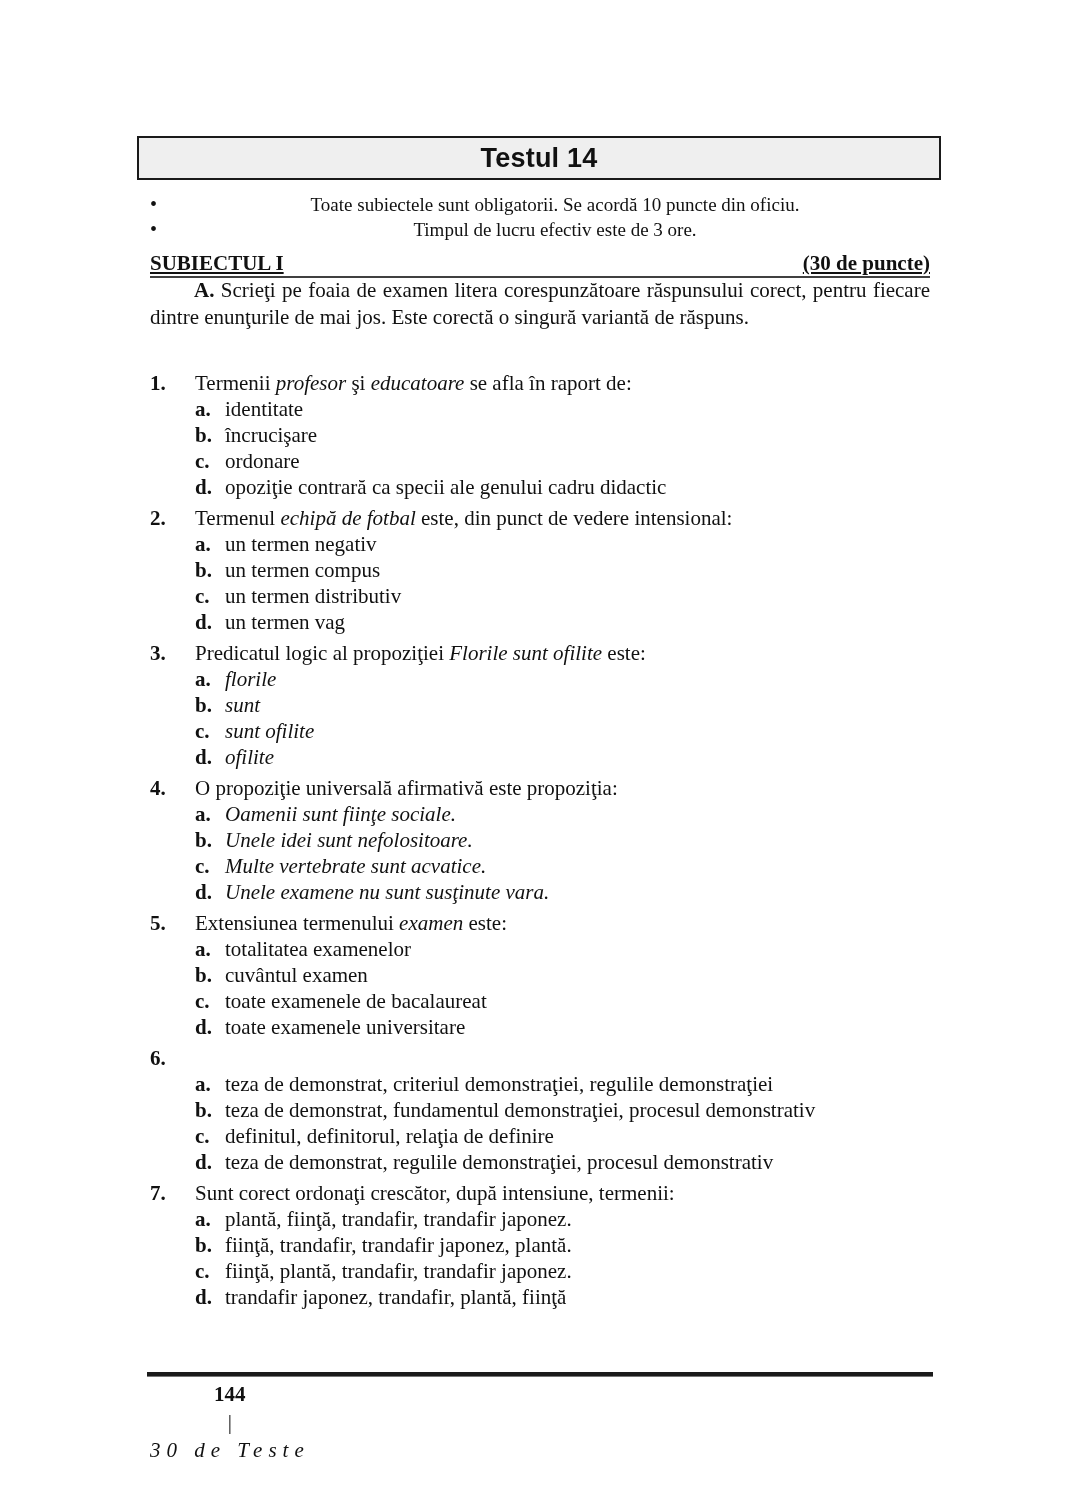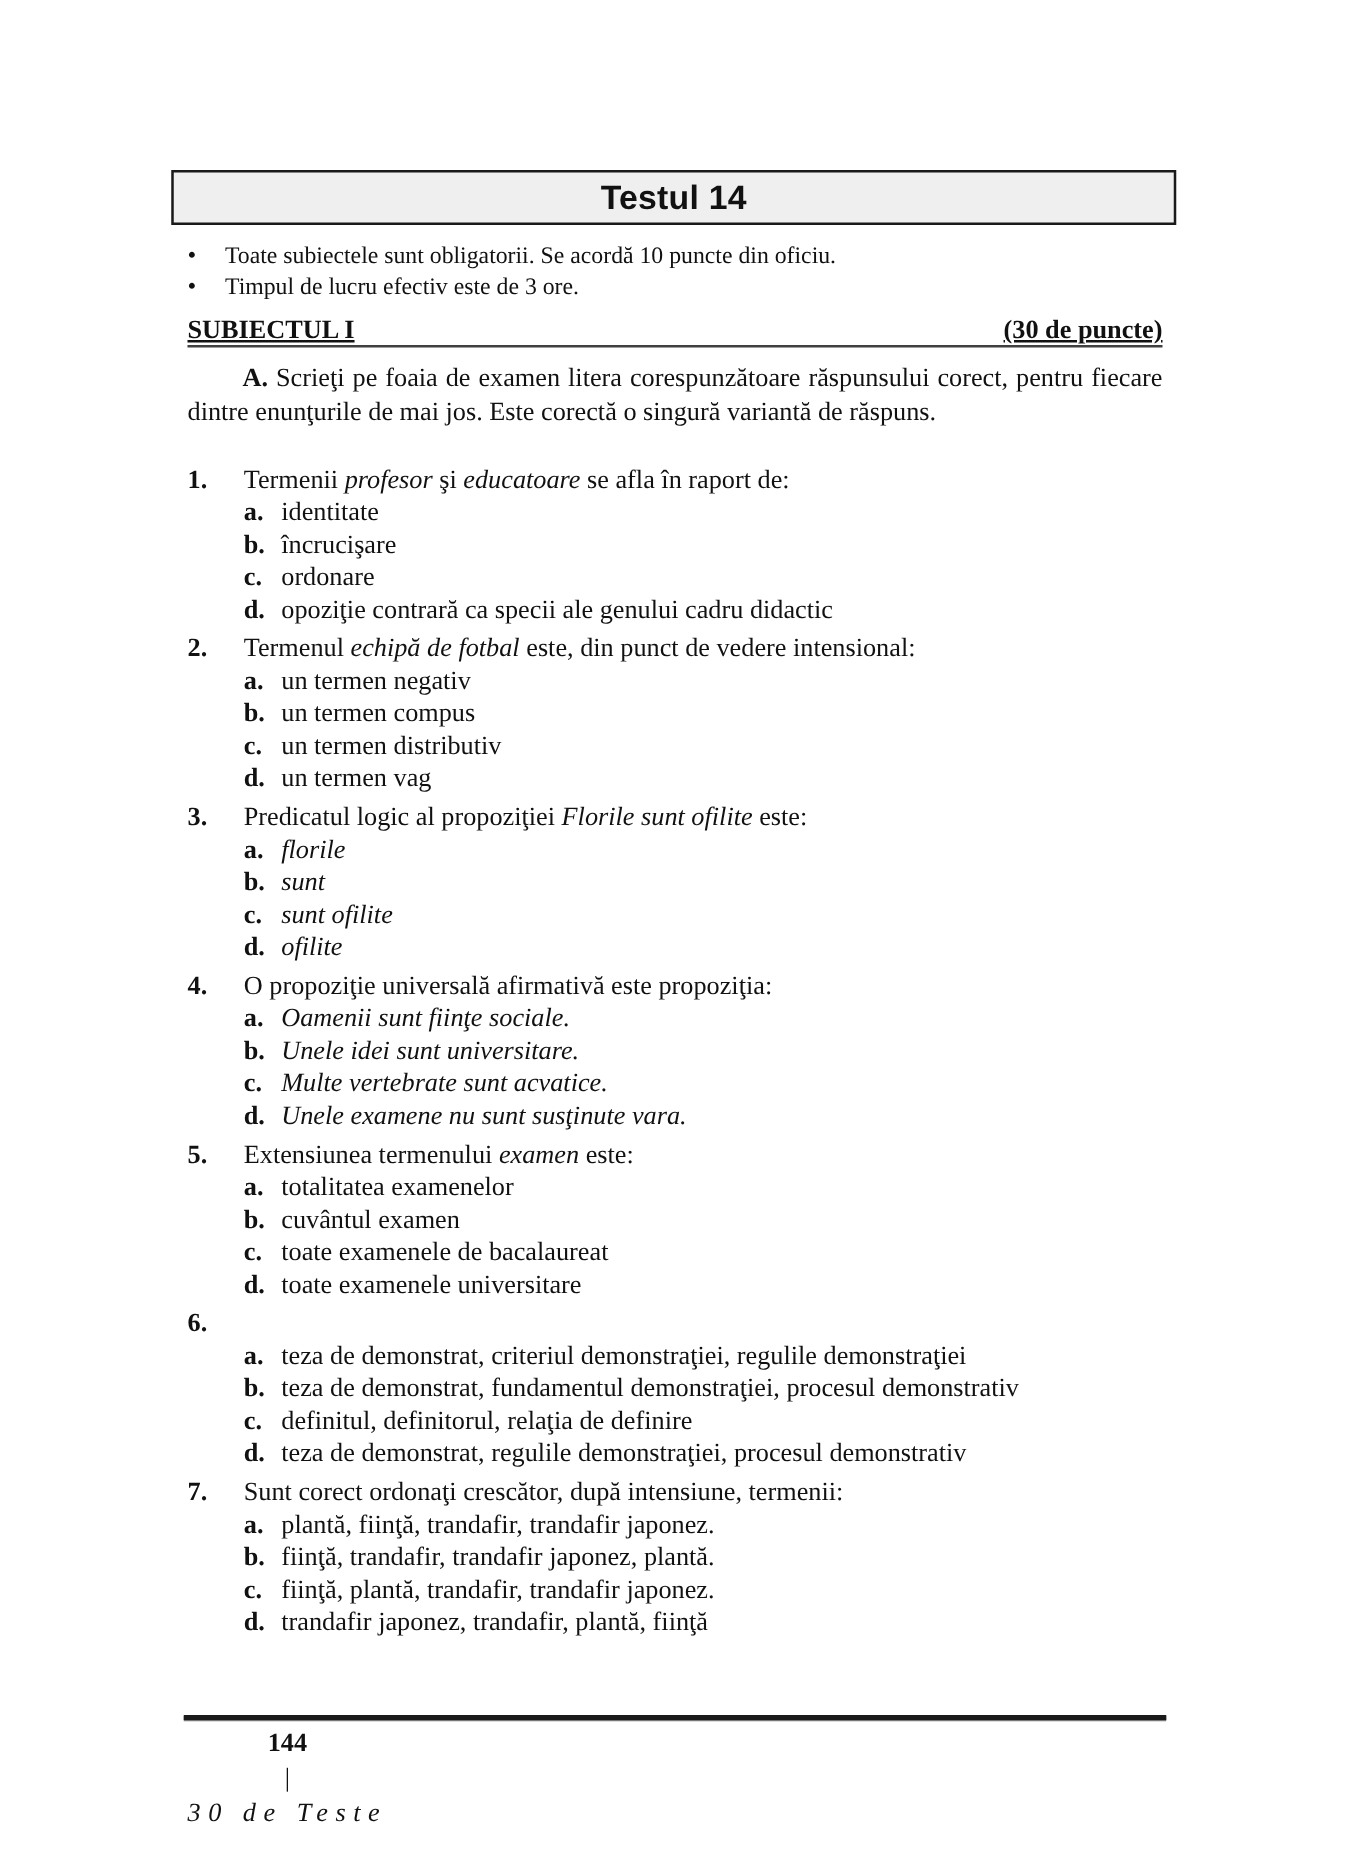--- a/index.html
+++ b/index.html
@@ -15,36 +15,36 @@
     background: #efefef; border: 2px solid #1a1a1a; box-sizing: border-box;
     display: flex; align-items: center; justify-content: center;
   }
   .title-box span {
     font-family: "Liberation Sans", "DejaVu Sans", sans-serif;
     font-weight: bold; font-size: 27px; letter-spacing: 0.2px;
   }
 
   .bullets {
     position: absolute; left: 150px; top: 192px; width: 780px; margin: 0; padding: 0;
-    list-style: none; font-size: 19px; line-height: 25px;
+    list-style: none; font-size: 19px; line-height: 25px; text-align: center;
   }
   .bullets li { position: relative; padding-left: 30px; }
   .bullets li::before {
     content: "•"; position: absolute; left: 0; top: 0; font-size: 20px;
   }
 
   .subject-head {
     position: absolute; left: 150px; top: 250px; width: 780px; height: 26px;
     border-bottom: 2px solid #404040; display: flex; justify-content: space-between;
     font-weight: bold; font-size: 21px; line-height: 26px;
   }
   .subject-head span { text-decoration: underline; }
 
   .intro {
-    position: absolute; left: 150px; top: 289px; width: 780px;
+    position: absolute; left: 150px; top: 277px; width: 780px;
     font-size: 21px; line-height: 27px; text-align: justify;
     text-indent: 44px;
   }
   .intro b { font-weight: bold; }
 
   .questions { position: absolute; left: 150px; top: 370px; width: 780px; }
   .q { margin-bottom: 5px; }
   .q-stem { display: flex; font-size: 21px; line-height: 26px; }
   .q-num { width: 45px; font-weight: bold; flex: none; }
   .q-stem i { font-style: italic; }
@@ -167,21 +167,21 @@
           <span class="q-num">4.</span>
           <span><span>O propoziţie universală afirmativă este propoziţia:</span></span>
         </div>
         <ul class="opts">
           <li class="opt it">
             <span class="opt-letter">a.</span>
             <span class="opt-text">Oamenii sunt fiinţe sociale.</span>
           </li>
           <li class="opt it">
             <span class="opt-letter">b.</span>
-            <span class="opt-text">Unele idei sunt universitare.</span>
+            <span class="opt-text">Unele idei sunt nefolositoare.</span>
           </li>
           <li class="opt it">
             <span class="opt-letter">c.</span>
             <span class="opt-text">Multe vertebrate sunt acvatice.</span>
           </li>
           <li class="opt it">
             <span class="opt-letter">d.</span>
             <span class="opt-text">Unele examene nu sunt susţinute vara.</span>
           </li>
         </ul>

